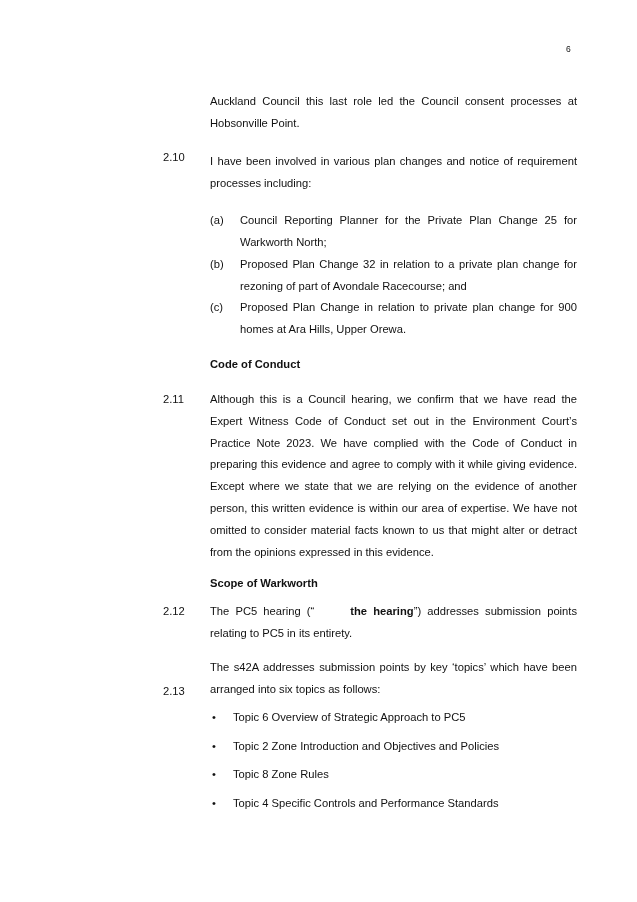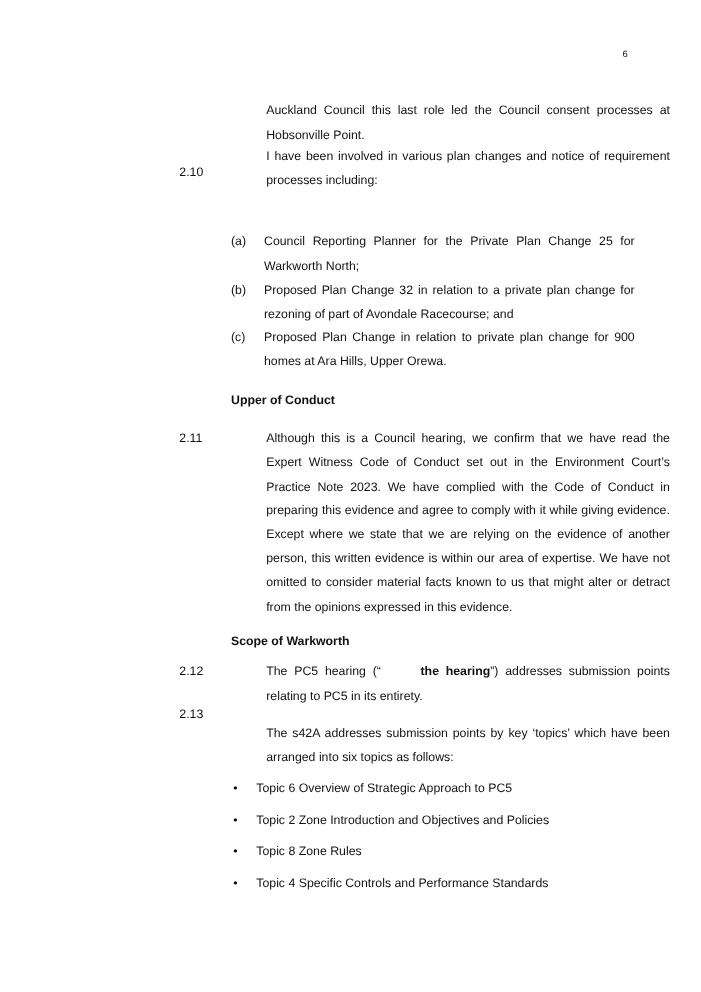--- a/index.html
+++ b/index.html
@@ -1,65 +1,65 @@
 <!DOCTYPE html>
 <html><head>
 <meta charset="utf-8">
 <style>
   html, body { margin:0; padding:0; background:#ffffff; }
   body { width:637px; height:902px; position:relative; overflow:hidden;
          font-family:"Liberation Sans", sans-serif; color:#111; font-size:11.2px; }
   .page-num { position:absolute; top:44px; left:566px; font-size:8.5px; }
-  .block { position:absolute; left:210px; width:367px; line-height:21.8px; text-align:justify;margin-left:32px; }
+  .block { position:absolute; left:210px; width:367px; line-height:21.8px; text-align:justify; }
   .para-num { position:absolute; left:163px; line-height:21.8px; }
   .sub { position:absolute; left:210px; width:367px; line-height:21.8px; }
   .sub .lbl { position:absolute; left:0; top:0; }
   .sub .txt { margin-left:30px; text-align:justify; display:block; }
   .heading { position:absolute; left:210px; font-weight:bold; line-height:21.8px; }
   .bullet { position:absolute; left:210px; line-height:21.8px; }
   .bullet .dot { position:absolute; left:2px; top:0; }
   .bullet .btxt { margin-left:23px; display:block; white-space:nowrap; }
   b { font-weight:bold;padding-left:36px; }
 </style>
 </head>
 <body>
 
 <div>
 
   <div class="page-num">6</div>
 
   <div class="block" style="top:91px;">Auckland Council this last role led the Council consent processes at Hobsonville Point.</div>
 
   <div class="para-num" style="top:147px;">2.10</div>
-  <div class="block" style="top:132px;">I have been involved in various plan changes and notice of requirement processes including:</div>
+  <div class="block" style="top:151px;">I have been involved in various plan changes and notice of requirement processes including:</div>
 
   <div class="sub" style="top:210px;">
     <span class="lbl">(a)</span>
     <span class="txt">Council Reporting Planner for the Private Plan Change 25 for Warkworth North;</span>
   </div>
   <div class="sub" style="top:254px;">
     <span class="lbl">(b)</span>
     <span class="txt">Proposed Plan Change 32 in relation to a private plan change for rezoning of part of Avondale Racecourse; and</span>
   </div>
   <div class="sub" style="top:297px;">
     <span class="lbl">(c)</span>
     <span class="txt">Proposed Plan Change in relation to private plan change for 900 homes at Ara Hills, Upper Orewa.</span>
   </div>
 
-  <div class="heading" style="top:354px;">Upper of Conduct</div>
+  <div class="heading" style="top:354px;">Code of Conduct</div>
 
   <div class="para-num" style="top:389px;">2.11</div>
   <div class="block" style="top:389px;">Although this is a Council hearing, we confirm that we have read the Expert Witness Code of Conduct set out in the Environment Court’s Practice Note 2023. We have complied with the Code of Conduct in preparing this evidence and agree to comply with it while giving evidence. Except where we state that we are relying on the evidence of another person, this written evidence is within our area of expertise. We have not omitted to consider material facts known to us that might alter or detract from the opinions expressed in this evidence.</div>
 
   <div class="heading" style="top:573px;">Scope of Warkworth</div>
 
   <div class="para-num" style="top:601px;">2.12</div>
   <div class="block" style="top:601px;"><span>The PC5 hearing (“</span><b>the hearing</b><span>”) addresses submission points relating to PC5 in its entirety.</span></div>
 
-  <div class="para-num" style="top:640px;">2.13</div>
+  <div class="para-num" style="top:681px;">2.13</div>
   <div class="block" style="top:657px;">The s42A addresses submission points by key ‘topics’ which have been arranged into six topics as follows:</div>
 
   <div class="bullet" style="top:707px;">
     <span class="dot">•</span>
     <span class="btxt">Topic 6 Overview of Strategic Approach to PC5</span>
   </div>
   <div class="bullet" style="top:736px;">
     <span class="dot">•</span>
     <span class="btxt">Topic 2 Zone Introduction and Objectives and Policies</span>
   </div>

